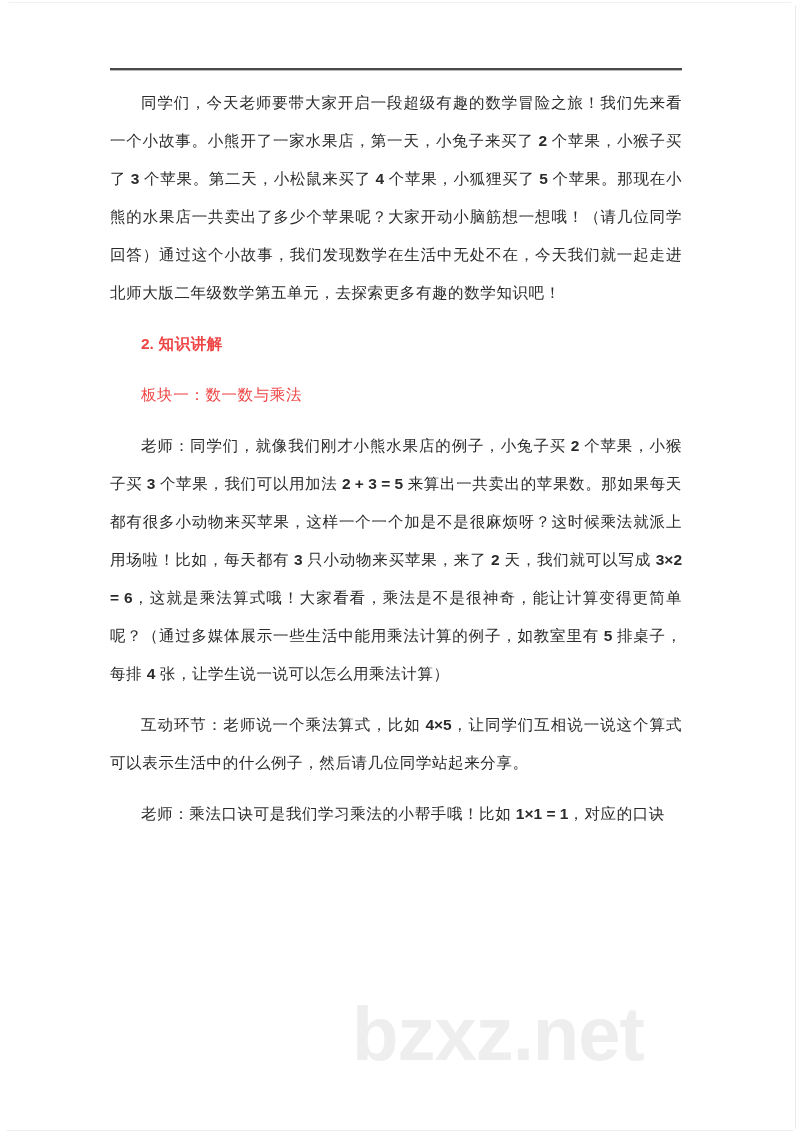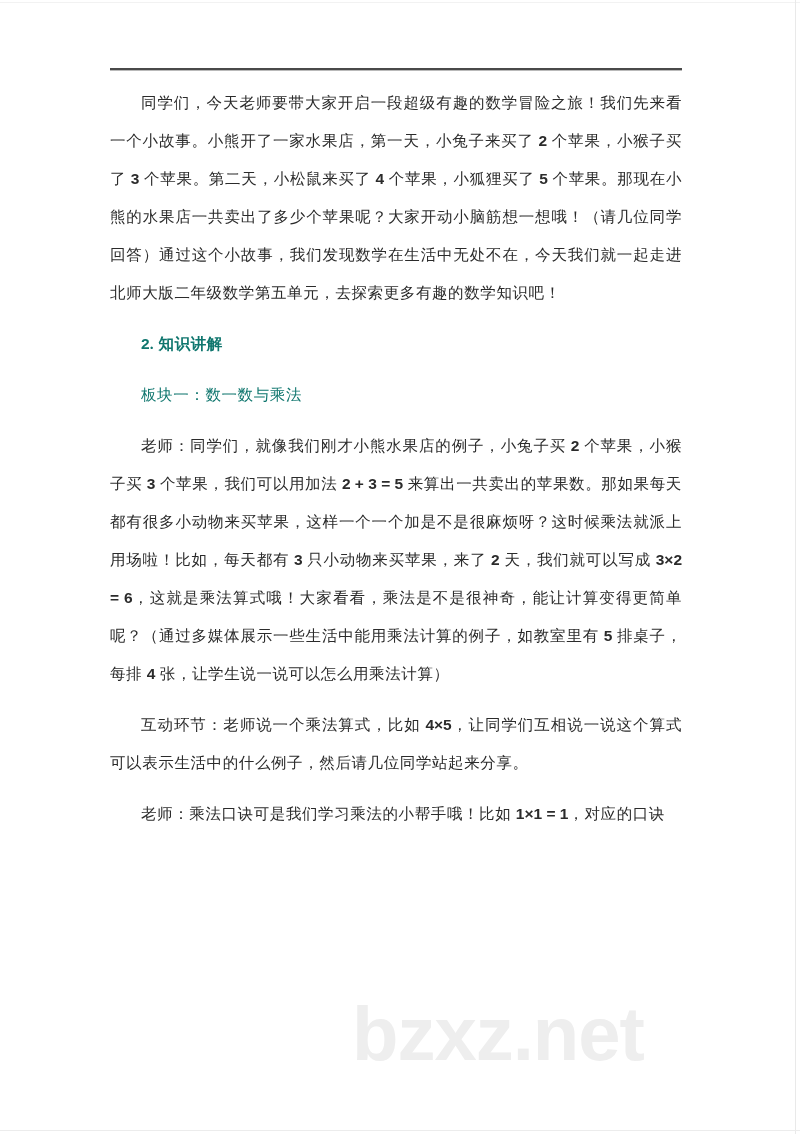--- a/index.html
+++ b/index.html
@@ -12,20 +12,21 @@
     font-family: "Liberation Serif", "DejaVu Serif", serif;
   }
   .page {
     position: relative;
     width: 800px;
     height: 1134px;
     margin: 0 auto;
     background: #ffffff;
     overflow: hidden;
     box-sizing: border-box;
+    border-radius: 17px;
   }
   
   .page-edge-right {
     position: absolute;
     top: 0;
     right: 4px;
     width: 1px;
     height: 1134px;
     background: #e9e9e9;
   }
@@ -76,21 +77,21 @@
   }
   .para.indent {
     text-indent: 2em;
   }
   .para + .para {
     margin-top: 13px;
   }
 
   .heading {
     margin: 0;
-    color: #0f766e;
+    color: #ef4444;
     font-size: 15.5px;
     line-height: 38px;
     font-weight: normal;
     letter-spacing: 0.6px;
     text-indent: 2em;
     font-family: "Liberation Serif", "DejaVu Serif", serif;
   }
   .heading.numbered {
     font-weight: bold;
   }

